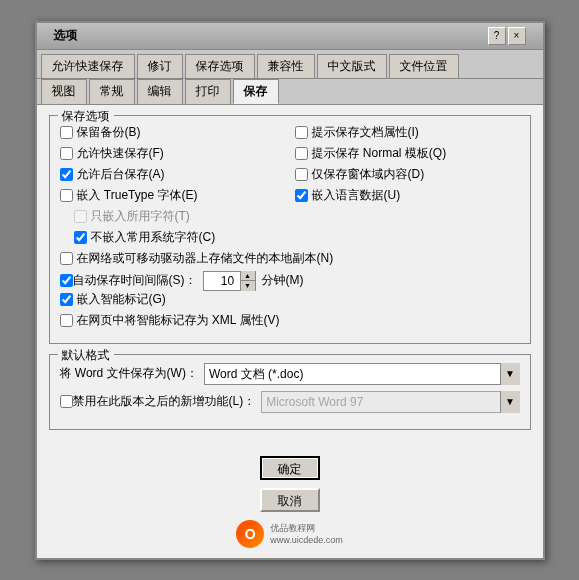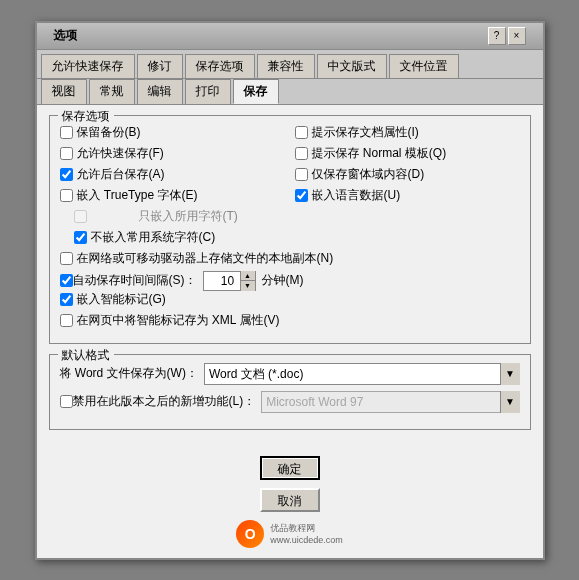--- a/index.html
+++ b/index.html
@@ -306,21 +306,21 @@
             <span class="checkbox-label">允许快速保存(F)</span>
           </div>
           <div class="checkbox-row">
             <input type="checkbox" checked="" style="">
             <span class="checkbox-label">允许后台保存(A)</span>
           </div>
           <div class="checkbox-row">
             <input type="checkbox" style="">
             <span class="checkbox-label">嵌入 TrueType 字体(E)</span>
           </div>
-          <div class="checkbox-row" style="padding-left:14px;gap:48px;">
+          <div class="checkbox-row" style="padding-left:14px;">
             <input type="checkbox" disabled="" style="">
             <span class="checkbox-label disabled">只嵌入所用字符(T)</span>
           </div>
           <div class="checkbox-row" style="padding-left:14px;">
             <input type="checkbox" checked="" style="">
             <span class="checkbox-label">不嵌入常用系统字符(C)</span>
           </div>
         </div>
 
         <div>

